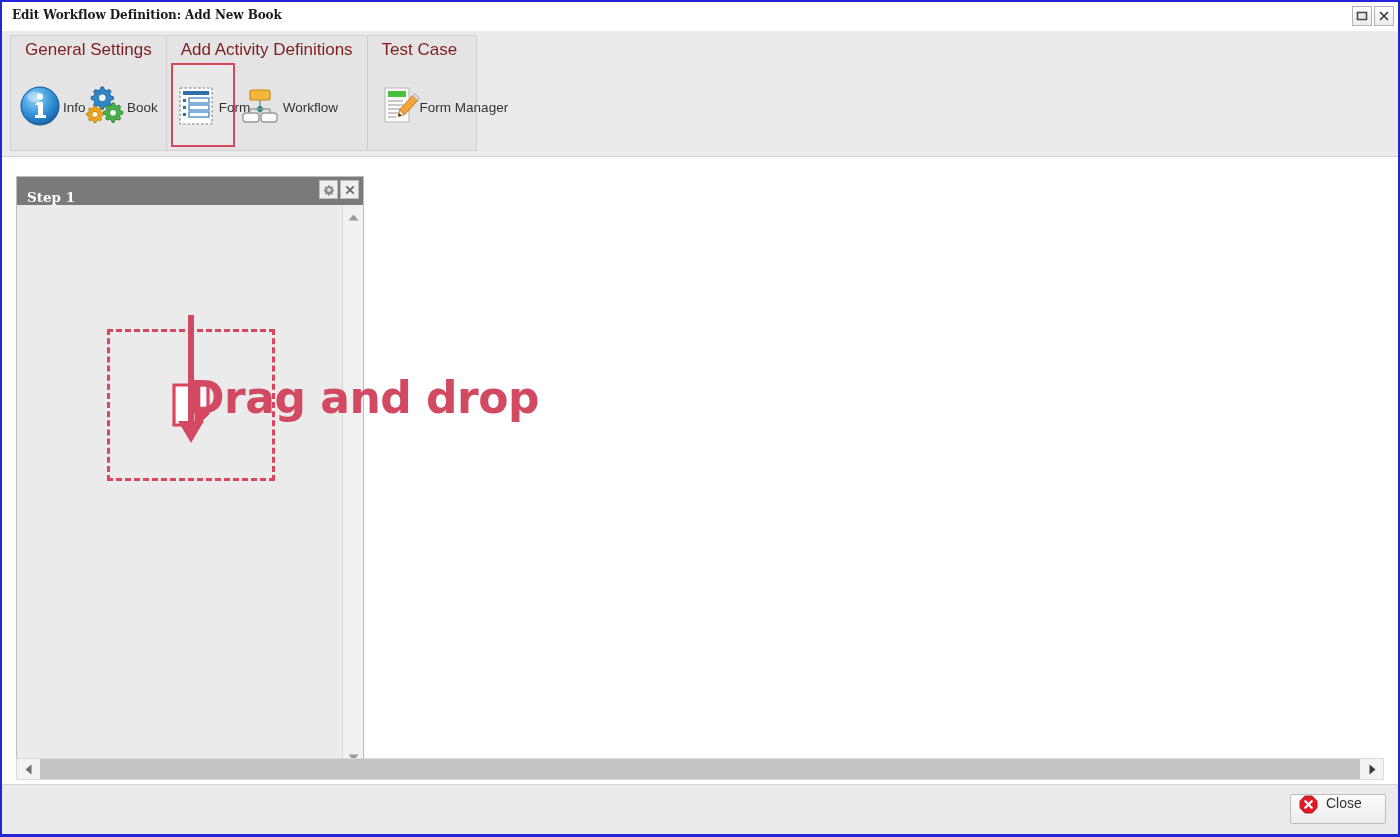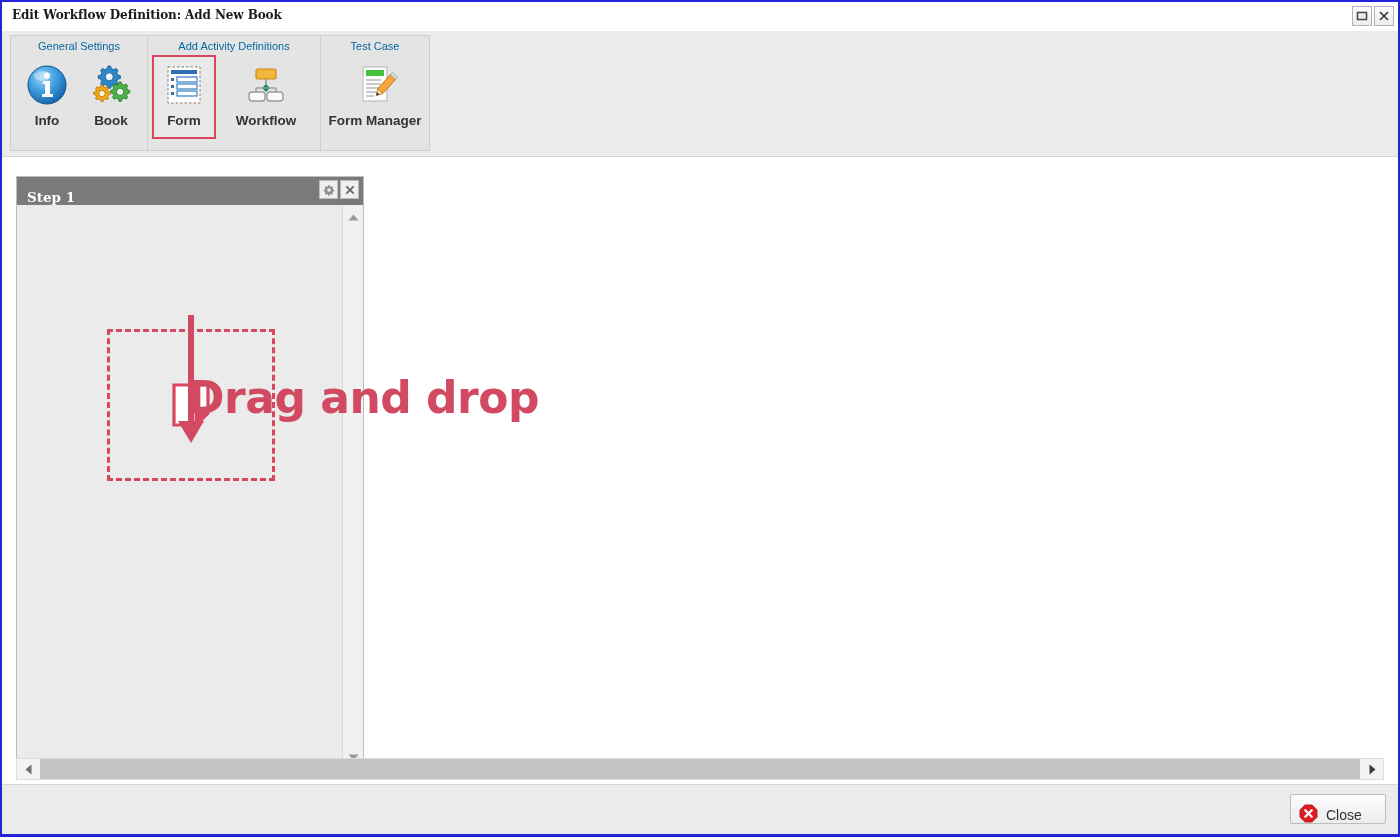--- a/index.html
+++ b/index.html
@@ -53,35 +53,34 @@
   .rib-group{
     border:1px solid #cfcfcf;
     background:#e4e4e4;
     height:116px;
     box-sizing:border-box;
     display:flex;flex-direction:column;
     position:relative;
     margin-right:-1px;
   }
   .rib-group-title{
-    text-align:center;font-size:11px;color:#0369a1;
+    text-align:left;font-size:17px;color:#7f1d1d;
     padding:4px 14px 3px 14px;
     font-family:"Liberation Sans", sans-serif;
     white-space:nowrap;
   }
   .rib-items{display:flex;align-items:flex-start;flex:1;padding:0 4px;}
   .rib-item{
     width:64px;height:84px;
-    display:flex;flex-direction:column;align-items:center;
+    display:flex;flex-direction:row;align-items:center;
     justify-content:flex-start;
     box-sizing:border-box;
     cursor:pointer;
     padding-top:2px;
     border:2px solid transparent;
-    font-weight:bold;
   }
   .rib-item.selected{
     border:2px solid #d9475f;
     background:#e9e9e9;
   }
   .rib-icon{width:52px;height:52px;display:flex;align-items:center;justify-content:center;}
   .rib-label{
     font-size:13.5px;color:#333;margin-top:2px;white-space:nowrap;
     font-family:"Liberation Sans", sans-serif;
   }
@@ -168,21 +167,21 @@
   
   .footer{
     position:absolute;left:0;right:0;bottom:0;height:49px;
     background:#ebebeb;border-top:1px solid #d6d6d6;
   }
   .close-btn{
     position:absolute;right:12px;top:9px;
     width:96px;height:30px;
     border:1px solid #bdbdbd;border-radius:2px;
     background:linear-gradient(#fcfcfc,#ededed);
-    display:flex;align-items:flex-end;cursor:pointer;
+    display:flex;align-items:flex-start;cursor:pointer;
     box-sizing:border-box;
   }
   .close-btn .lbl{
     font-size:14px;color:#333;margin-left:8px;
     font-family:"Liberation Sans", sans-serif;
   }
   .close-ico{margin-left:8px;display:flex;align-items:center;}
 </style>
 </head>
 <body>

